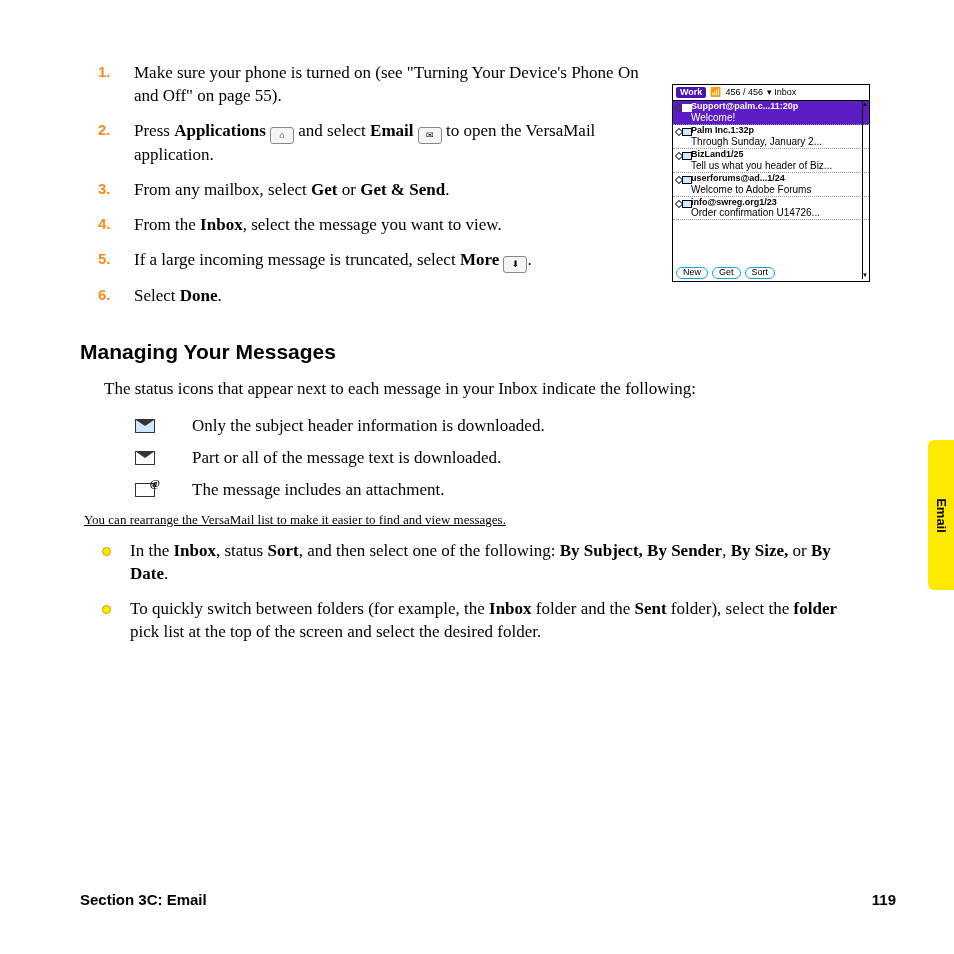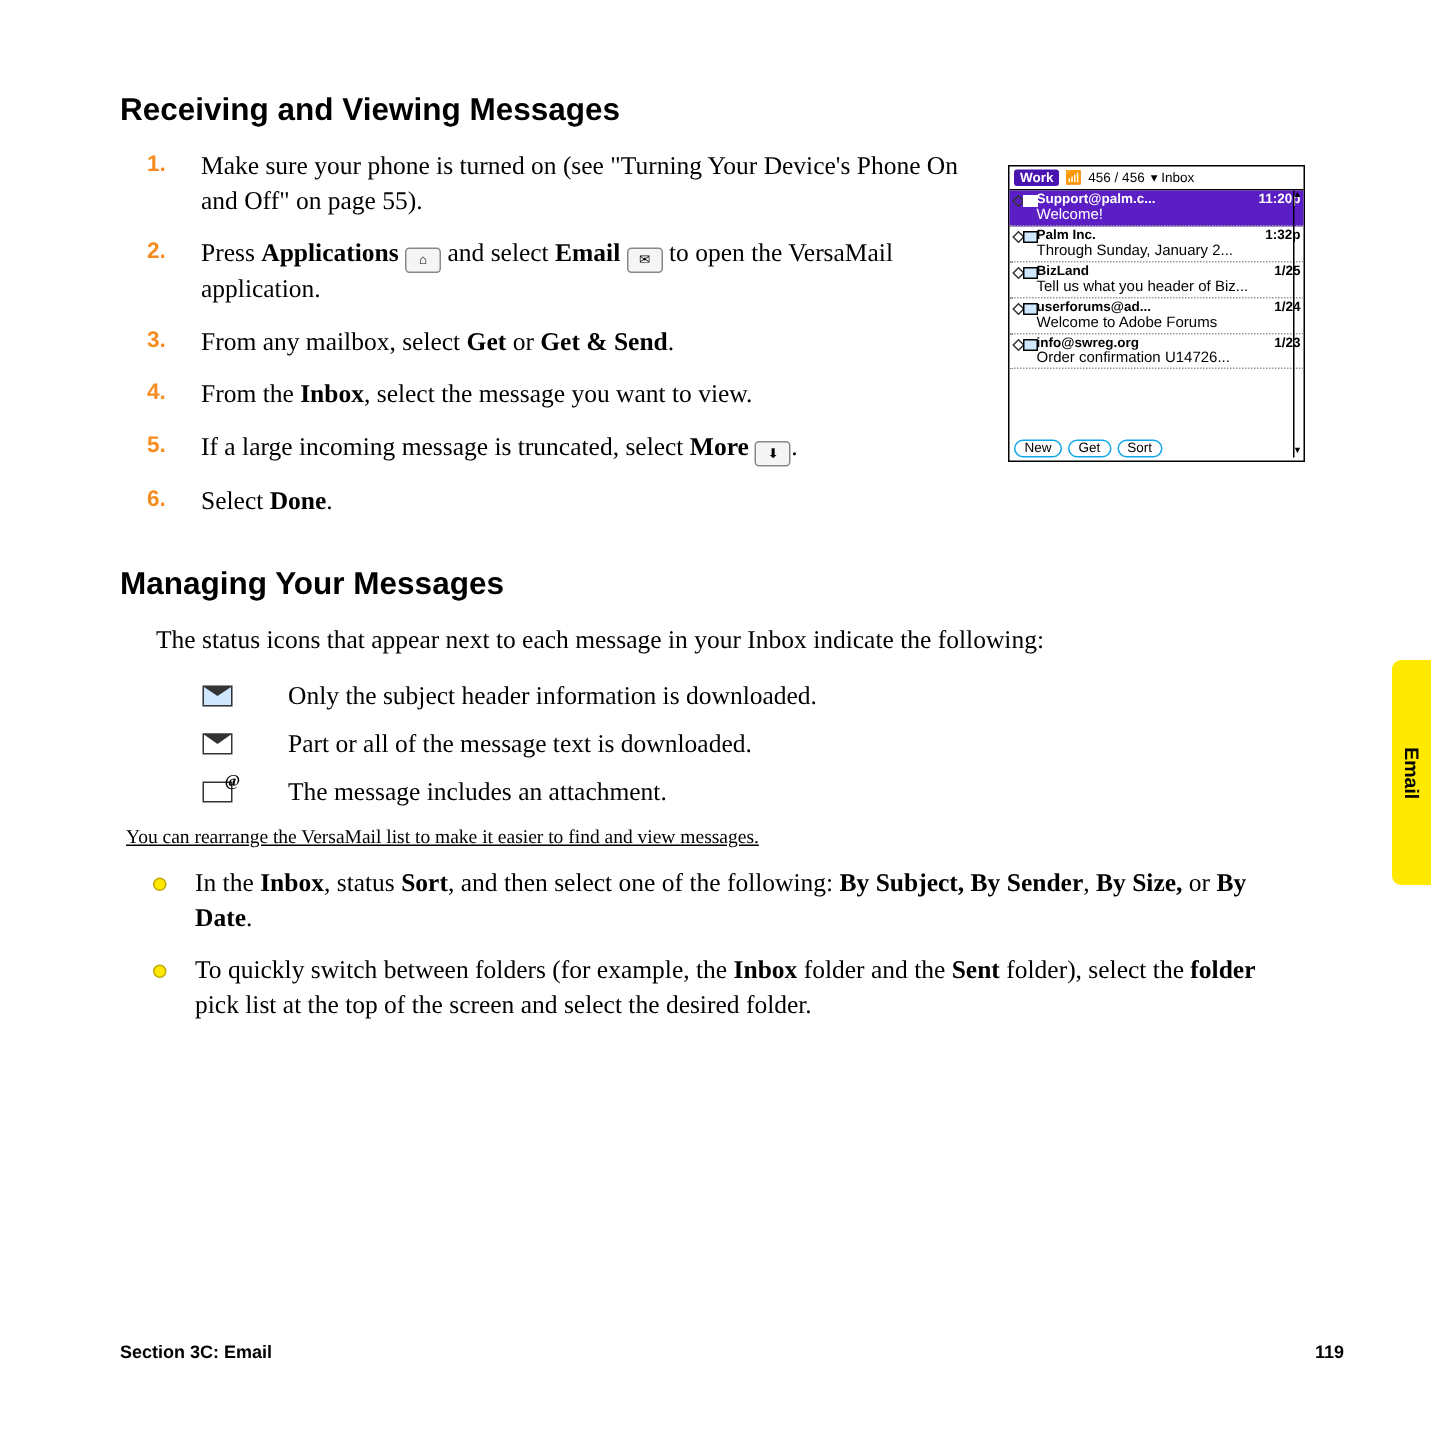--- a/index.html
+++ b/index.html
@@ -192,36 +192,36 @@
     font-family: Arial,sans-serif;
   }
   .footer {
     position: absolute;
     bottom: 46px;
     left: 80px;
     right: 58px;
     display: flex;
     justify-content: space-between;
     font-family: Arial, Helvetica, sans-serif;
-    font-size: 12px;
+    font-size: 15px;
     font-weight: bold;
   }
 
   
   .device-shot {
     width: 196px;
     flex-shrink: 0;
     border: 1px solid #000;
     background: #fff;
     font-family: Arial, sans-serif;
     font-size: 10px;
     line-height: 1.1;
     position: relative;
     height: 196px;
-    margin-top: 10px;
+    margin-top: 22px;
   }
   .ds-header {
     display: flex;
     align-items: center;
     height: 15px;
     border-bottom: 1px solid #000;
     padding: 0 3px;
     gap: 4px;
     font-size: 9px;
   }
@@ -235,21 +235,21 @@
   }
   .ds-signal { font-size: 9px; }
   .ds-drop { font-size: 9px; }
   .ds-row {
     border-bottom: 1px dotted #999;
     padding: 1px 2px 1px 18px;
     font-size: 9px;
     position: relative;
   }
   .ds-row.sel { background: #5b1dc4; color:#fff; }
-  .ds-row .sender { font-weight: bold; display:flex; justify-content:space-between; }
+  .ds-row .sender { font-weight: bold; display:flex; }
   .ds-row .preview { font-size: 10px; padding-left: 0; }
   .ds-row .dot {
     position:absolute; left:3px; top:4px; width:4px; height:4px;
     border:1px solid #333; transform: rotate(45deg);
   }
   .ds-row .mi {
     position:absolute; left:9px; top:3px; width:8px; height:6px;
     border:1px solid currentColor; background: #cfe8ff;
   }
   .ds-row.sel .mi { background:#fff; }
@@ -271,21 +271,20 @@
 </style>
 </head>
 <body>
 
 <div class="side-tab">
   <span class="side-tab-text">Email</span>
 </div>
 
 <div class="page">
 
-  <h2>Receiving and Viewing Messages</h2>
 
   <div class="content-area">
     <div class="text-col">
       <ol class="steps">
         <li><span class="num">1.</span><span>Make sure your phone is turned on (see "Turning Your Device's Phone On and Off" on page 55).</span></li>
         <li><span class="num">2.</span>
           <span>Press </span><b>Applications</b>
           <span class="inline-icon">⌂</span>
           <span> and select </span><b>Email</b>
           <span class="inline-icon">✉</span>

